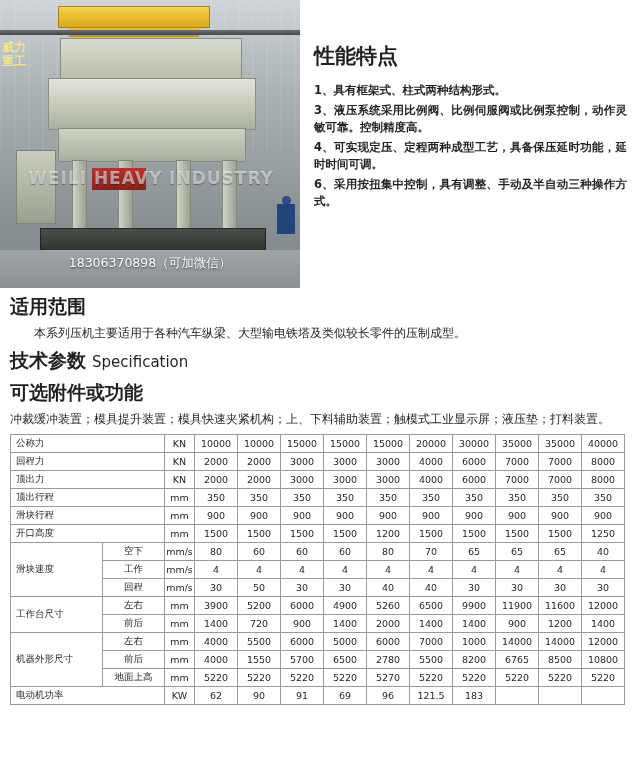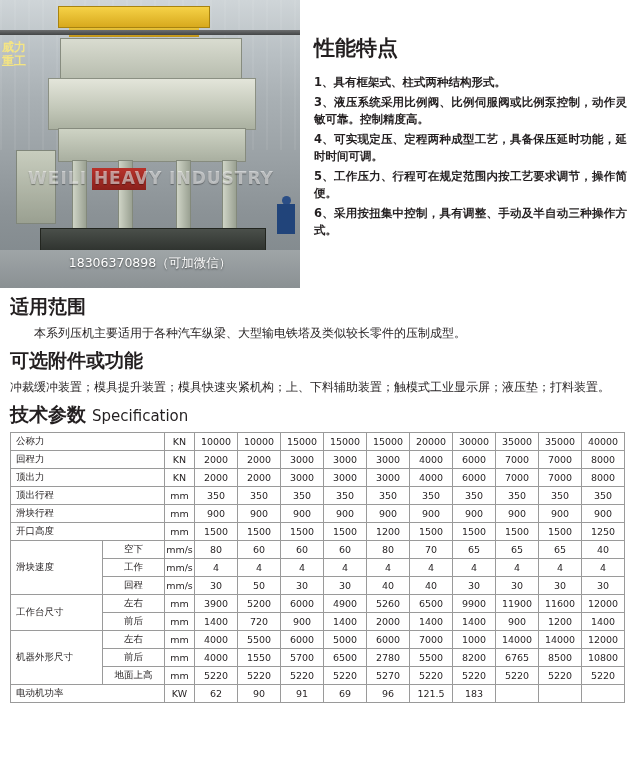--- a/index.html
+++ b/index.html
@@ -101,21 +101,21 @@
   }
   .phone-band {
     position: absolute; left: 0; bottom: 16px; width: 300px;
     text-align: center; color: #fff; font-size: 12.5px; font-weight: normal;
     text-shadow: 0 1px 2px rgba(0,0,0,.6);
     white-space: nowrap;
   }
 
   .features { width: 335px; padding: 30px 8px 0 14px; }
   .features h2 {
-    margin: 4px 0 12px 0;
+    margin: 12px 0 12px 0;
     font-size: 21px; font-weight: bold; color: #231f20;
     font-family: "DejaVu Sans", "Liberation Sans", sans-serif;
   }
   .features ol { margin: 0; padding: 0; list-style: none; }
   .features li {
     font-size: 11.5px; line-height: 17px; color: #231f20;
     margin-bottom: 3px; text-align: justify; font-weight: bold;
   }
 
   
@@ -190,40 +190,39 @@
       <div class="watermark-main">WEILI HEAVY INDUSTRY</div>
       <div class="phone-band">18306370898（可加微信）</div>
     </div>
 
     <div class="features">
       <h2>性能特点</h2>
       <ol>
         <li>1、具有框架式、柱式两种结构形式。</li>
         <li>3、液压系统采用比例阀、比例伺服阀或比例泵控制，动作灵敏可靠。控制精度高。</li>
         <li>4、可实现定压、定程两种成型工艺，具备保压延时功能，延时时间可调。</li>
-        <li>5、工作压力、行程可在规定范围内按工艺要求调节，操作简便。</li>
         <li>6、采用按扭集中控制，具有调整、手动及半自动三种操作方式。</li>
       </ol>
     </div>
   </div>
 
   <div class="section">
     <div class="sec-title">适用范围</div>
     <div class="sec-body">本系列压机主要适用于各种汽车纵梁、大型输电铁塔及类似较长零件的压制成型。</div>
   </div>
 
   <div class="section">
-    <div class="sec-title">可选附件或功能</div>
-    <div class="sec-body noindent">冲裁缓冲装置；模具提升装置；模具快速夹紧机构；上、下料辅助装置；触模式工业显示屏；液压垫；打料装置。</div>
-  </div>
-
-  <div class="section">
     <div class="sec-title">
       <span>技术参数</span><span class="sub">Specification</span>
     </div>
+  </div>
+
+  <div class="section">
+    <div class="sec-title">可选附件或功能</div>
+    <div class="sec-body noindent">冲裁缓冲装置；模具提升装置；模具快速夹紧机构；上、下料辅助装置；触模式工业显示屏；液压垫；打料装置。</div>
   </div>
 
   <div class="tbl-wrap">
     <table class="spec">
       <tbody id="spec-body">
           <tr>
             <td class="lbl" colspan="2">公称力</td>
             <td class="unit">KN</td>
             <td>10000</td>
             <td>10000</td>

